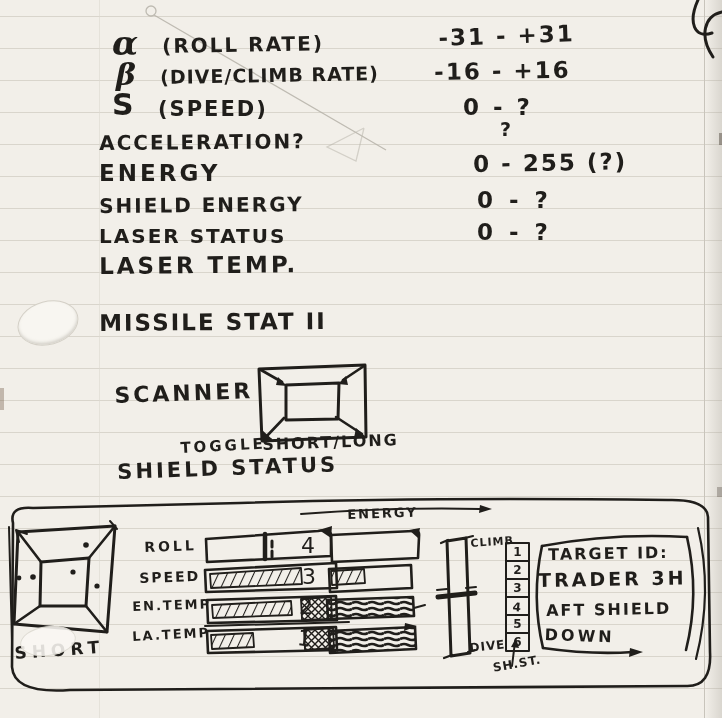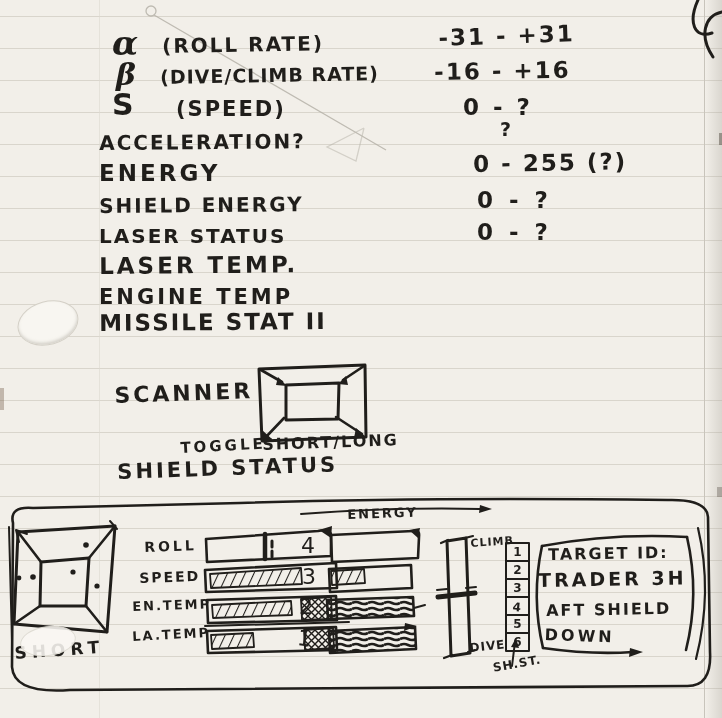--- a/index.html
+++ b/index.html
@@ -174,37 +174,36 @@
 
   <div class="hw greek" style="left:112px;top:26px;font-size:34px;">α</div>
   <div class="hw" style="left:162px;top:36px;font-size:20px;letter-spacing:2px;transform:rotate(-1deg);">(ROLL RATE)</div>
   <div class="hw" style="left:438px;top:27px;font-size:23px;letter-spacing:2px;transform:rotate(-2deg);">-31 - +31</div>
 
   <div class="hw greek" style="left:116px;top:60px;font-size:30px;">β</div>
   <div class="hw" style="left:160px;top:68px;font-size:19px;letter-spacing:1px;transform:rotate(-1deg);">(DIVE/CLIMB RATE)</div>
   <div class="hw" style="left:434px;top:61px;font-size:23px;letter-spacing:2px;transform:rotate(-1deg);">-16 - +16</div>
 
   <div class="hw" style="left:112px;top:90px;font-size:30px;">S</div>
-  <div class="hw" style="left:176px;top:99px;font-size:21px;letter-spacing:2px;">(SPEED)</div>
+  <div class="hw" style="left:158px;top:99px;font-size:21px;letter-spacing:2px;">(SPEED)</div>
   <div class="hw" style="left:463px;top:96px;font-size:23px;letter-spacing:3px;">0 - ?</div>
 
   <div class="hw" style="left:99px;top:133px;font-size:20px;letter-spacing:2px;transform:rotate(-0.5deg);">ACCELERATION?</div>
   <div class="hw" style="left:500px;top:120px;font-size:19px;">?</div>
 
   <div class="hw" style="left:99px;top:162px;font-size:23px;letter-spacing:3px;">ENERGY</div>
   <div class="hw" style="left:473px;top:153px;font-size:23px;letter-spacing:2px;transform:rotate(-1deg);">0 - 255 (?)</div>
 
   <div class="hw" style="left:99px;top:196px;font-size:20px;letter-spacing:2px;transform:rotate(-0.5deg);">SHIELD ENERGY</div>
   <div class="hw" style="left:477px;top:189px;font-size:23px;letter-spacing:4px;">0 -  ?</div>
 
   <div class="hw" style="left:99px;top:226px;font-size:20px;letter-spacing:2px;">LASER STATUS</div>
   <div class="hw" style="left:477px;top:221px;font-size:23px;letter-spacing:4px;">0 -  ?</div>
 
   <div class="hw" style="left:99px;top:255px;font-size:23px;letter-spacing:3px;transform:rotate(-0.5deg);">LASER TEMP.</div>
-  <div class="hw" style="left:99px;top:287px;font-size:21px;letter-spacing:3px;">ENGINE TEMP</div>
   <div class="hw" style="left:99px;top:312px;font-size:23px;letter-spacing:2px;transform:rotate(-0.5deg);">MISSILE STAT II</div>
 
   <div class="hw" style="left:114px;top:385px;font-size:22px;letter-spacing:3px;transform:rotate(-2deg);">SCANNER</div>
   <div class="hw" style="left:180px;top:441px;font-size:15px;letter-spacing:3px;transform:rotate(-3deg);">TOGGLE</div>
   <div class="hw" style="left:262px;top:437px;font-size:16px;letter-spacing:2px;transform:rotate(-2deg);">SHORT/LONG</div>
   <div class="hw" style="left:117px;top:462px;font-size:21px;letter-spacing:3px;transform:rotate(-2deg);">SHIELD STATUS</div>
 
   <div class="hw" style="left:347px;top:508px;font-size:13px;letter-spacing:2px;transform:rotate(-2deg);">ENERGY</div>
 
   <div class="hw" style="left:144px;top:540px;font-size:14px;letter-spacing:3px;transform:rotate(-2deg);">ROLL</div>

